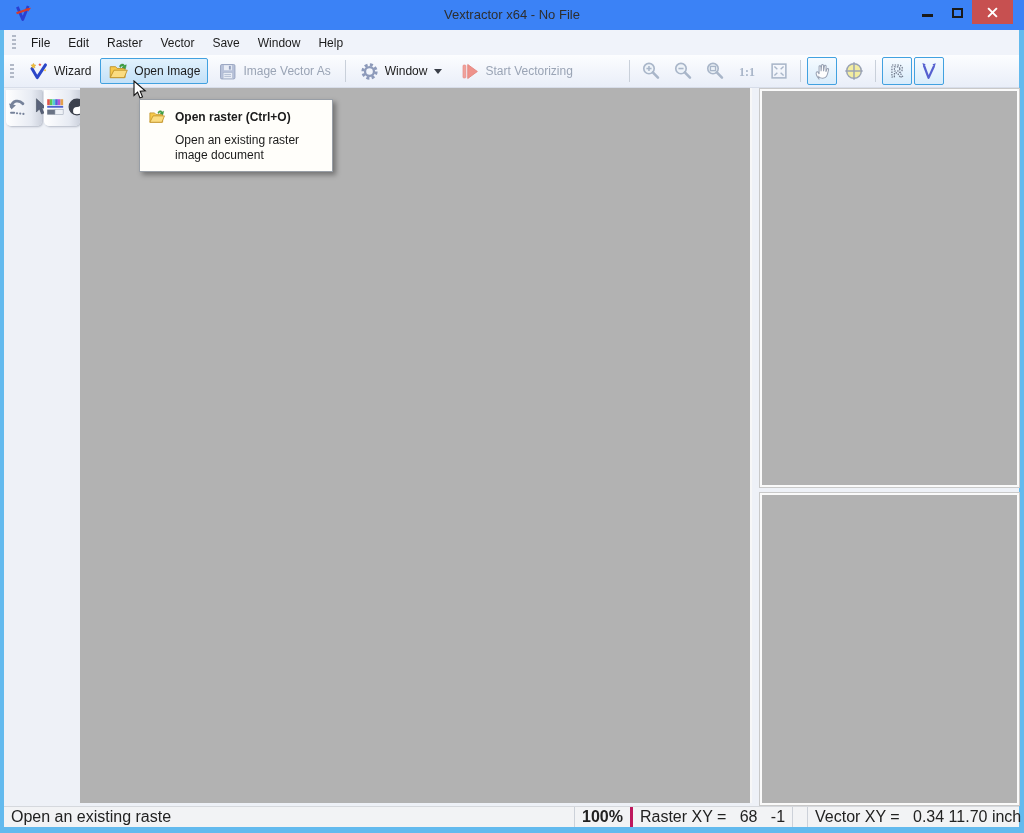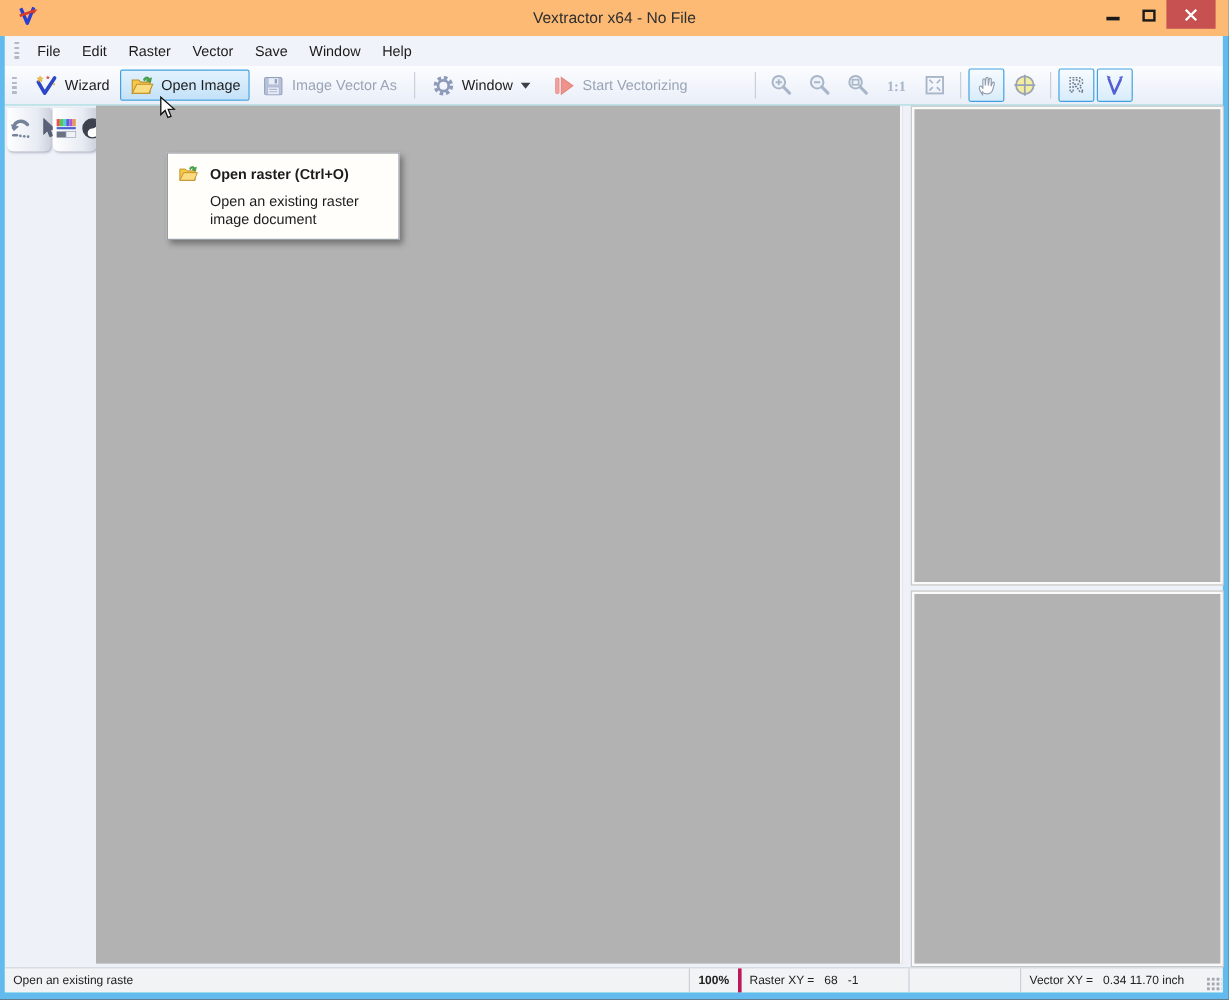--- a/index.html
+++ b/index.html
@@ -1,20 +1,20 @@
 <!DOCTYPE html>
 <html><head>
 <meta charset="utf-8">
 <style>
   html,body{margin:0;padding:0;background:#555;}
   *{box-sizing:border-box;}
   #app{position:relative;width:1024px;height:833px;background:#63baee;overflow:hidden;
        font-family:"Liberation Sans",sans-serif;font-size:12px;color:#1b1b1b;}
   
-  .titlebar{position:absolute;left:0;top:0;width:100%;height:30px;background:#fdba74;}
+  .titlebar{position:absolute;left:0;top:0;width:100%;height:30px;background:#3b82f6;}
   .app-logo{position:absolute;left:14px;top:4px;width:20px;height:20px;}
   .app-logo svg{width:20px;height:20px;}
   .title{position:absolute;left:0;right:0;top:7px;text-align:center;font-size:13px;color:#2e2e2e;}
   .win-controls{position:absolute;right:11px;top:0;display:flex;align-items:flex-start;}
   .wbtn{display:flex;align-items:center;justify-content:center;}
   .wbtn.min,.wbtn.max{width:30px;height:24px;}
   .glyph-min{width:11px;height:3px;background:#1a1a1a;margin-top:6px;}
   .glyph-max{width:11px;height:10px;border:2px solid #1a1a1a;margin-top:2px;background:transparent;}
   .wbtn.close{width:41px;height:24px;background:#c75050;}
   
@@ -56,33 +56,33 @@
   .tool svg{width:22px;height:22px;}
   .tool-sep{width:24px;height:1px;background:#c3c9d4;margin:4px 0;}
   .canvas{position:absolute;left:76px;top:0;width:672px;height:715px;background:#b2b2b2;
           border-right:2px solid #f7f7f7;}
   .rpanel{position:absolute;left:756px;width:259px;background:#b2b2b2;
           border:2px solid #fafafa;box-shadow:0 0 0 1px #c9c9c9;}
   #rpanel-top{top:1px;height:398px;}
   #rpanel-bottom{top:405px;height:312px;}
   
   .statusbar{position:absolute;left:0;bottom:0;width:100%;height:21px;background:#f2f3f5;
-             border-top:1px solid #d5d8dd;display:flex;align-items:stretch;font-size:10px;color:#222;}
+             border-top:1px solid #d5d8dd;display:flex;align-items:stretch;font-size:16px;color:#222;}
   .sb-sec{display:flex;align-items:center;white-space:pre;padding:0 7px;}
   .sb-msg{flex:0 0 570px;}
   .sb-zoom{flex:0 0 40px;border-left:1px solid #ccd1d9;justify-content:center;font-weight:bold;}
   .sb-raster{flex:0 0 142px;border-left:3px solid #be185d;}
   .sb-blank{flex:1 1 auto;border-left:1px solid #ccd1d9;}
   .sb-vector{flex:0 0 155px;border-left:1px solid #ccd1d9;}
   .sb-grip{flex:0 0 13px;align-self:flex-end;height:12px;margin:0 1px 1px 0;
            background-image:radial-gradient(circle at 2px 2px,#9fa6af 1.1px,transparent 1.4px);
            background-size:4px 4px;}
   
   .tooltip{position:absolute;left:139px;top:99px;width:194px;background:#fffefa;
-           border:1px solid #989ea6;box-shadow:3px 3px 5px rgba(0,0,0,.35);padding:8px 8px 9px;z-index:50;margin-top:28px;}
+           border:1px solid #989ea6;box-shadow:3px 3px 5px rgba(0,0,0,.35);padding:8px 8px 9px;z-index:50;}
   .tt-head{display:flex;align-items:center;}
   .tt-icon{width:18px;height:18px;margin-right:9px;flex:0 0 auto;}
   .tt-icon svg{width:18px;height:18px;}
   .tt-title{font-weight:bold;}
   .tt-desc{margin:7px 0 0 27px;width:158px;line-height:1.22;}
   
   .cursor{position:absolute;left:133px;top:80px;z-index:60;}
 </style>
 </head>
 <body>

